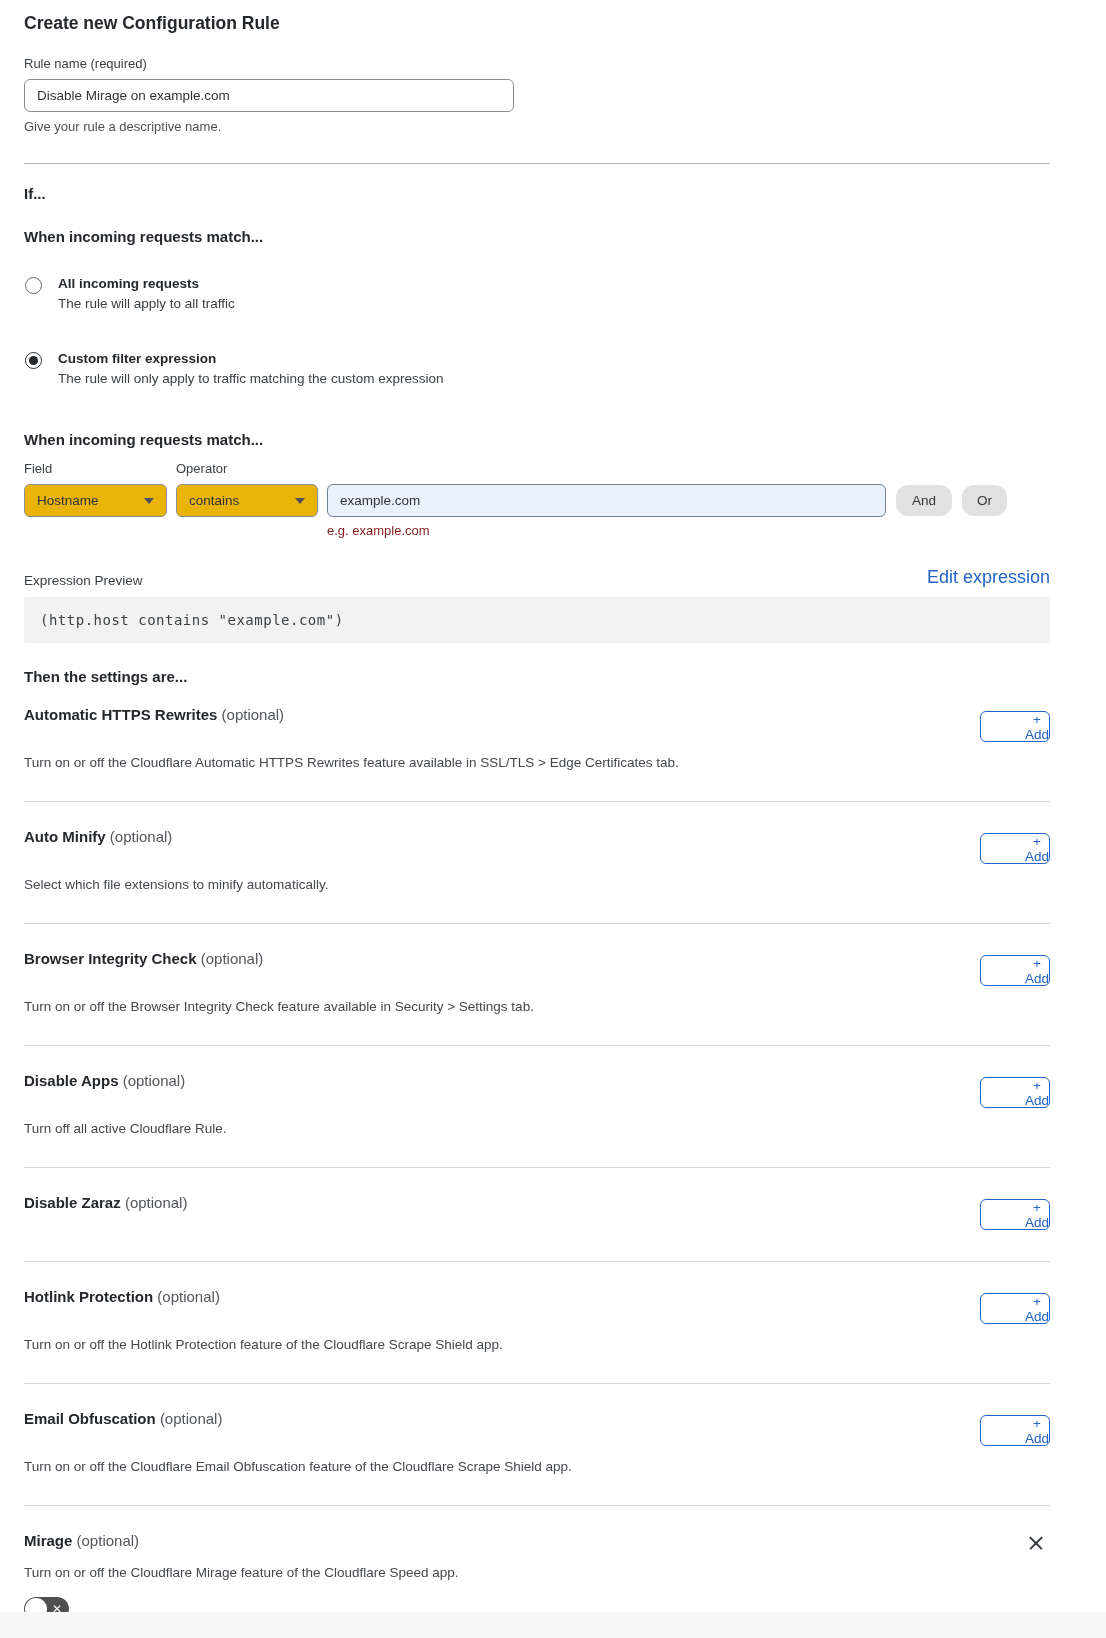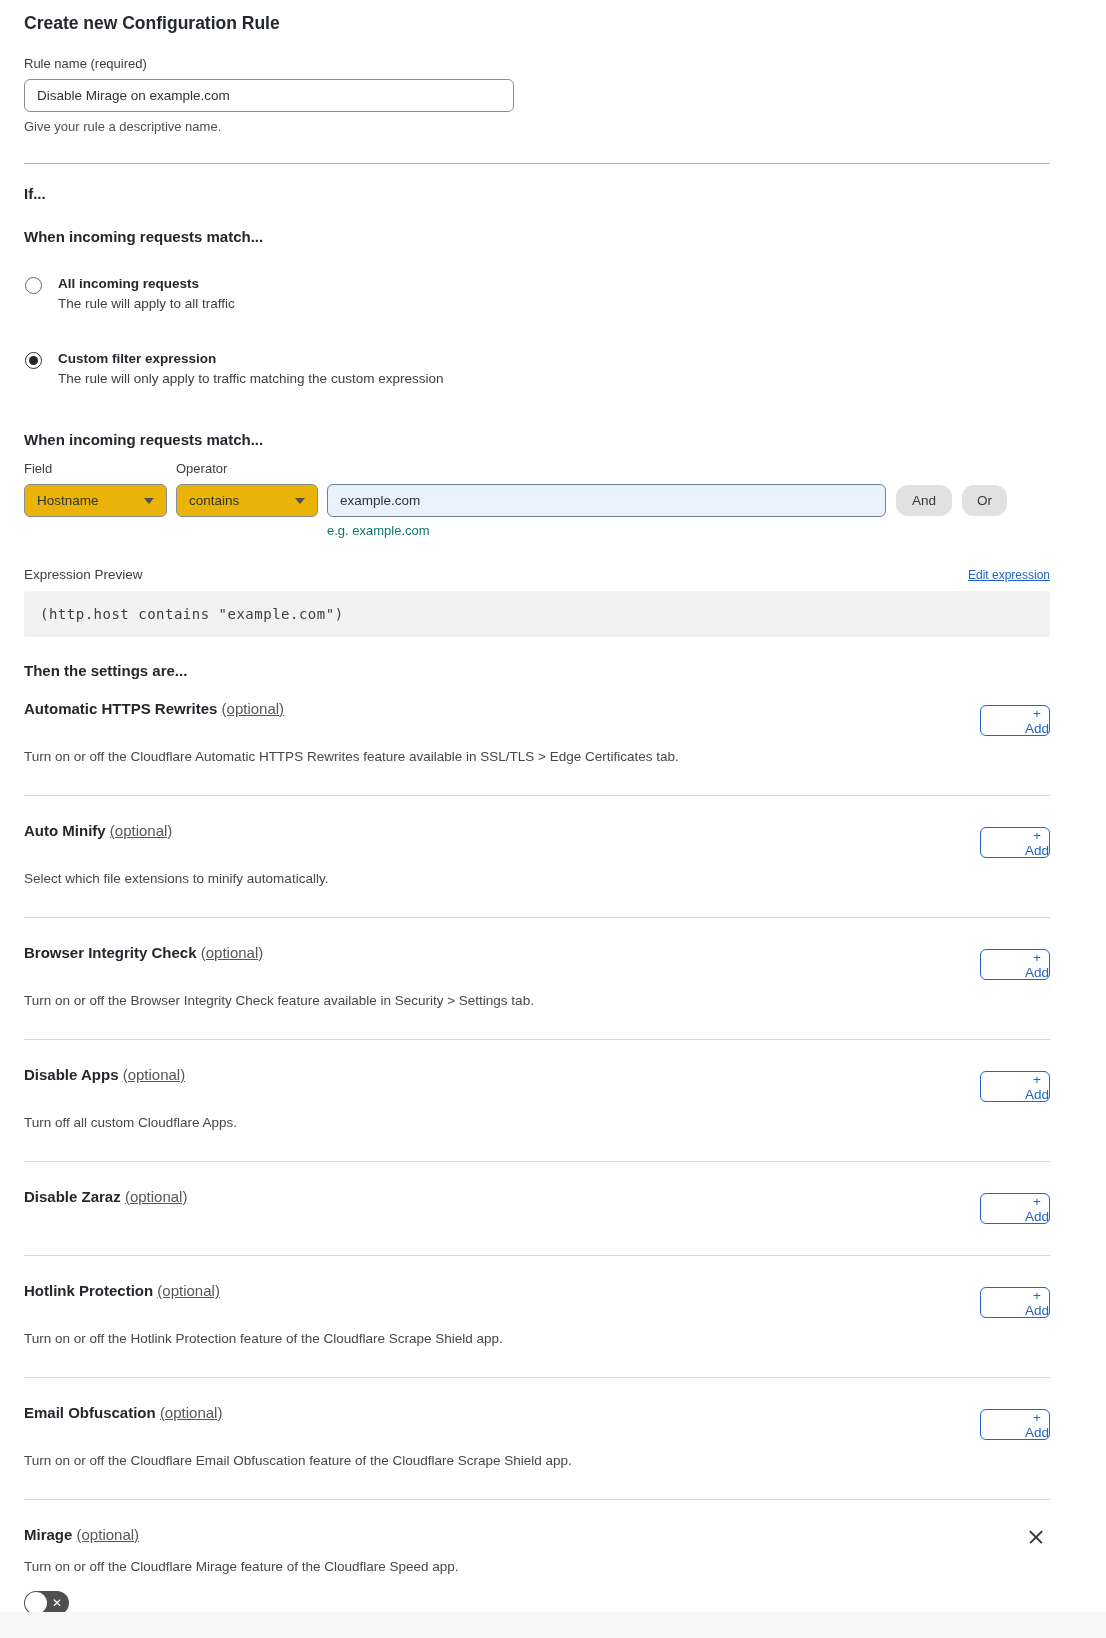--- a/index.html
+++ b/index.html
@@ -76,39 +76,39 @@
     font-family: "Liberation Sans", sans-serif; outline: none;
   }
   .gray-btn {
     height: 31px; border: none; border-radius: 12px;
     background: #e1e1e1; color: #36393a;
     font-size: 13.5px; font-family: "Liberation Sans", sans-serif;
     cursor: pointer; margin-bottom: 1px;
   }
   .btn-and { width: 56px; margin-right: 10px; }
   .btn-or { width: 45px; }
-  .value-helper { margin-top: 6px; margin-left: 303px; font-size: 13px; color: #0f766e; }
+  .value-helper { margin-top: 6px; margin-left: 303px; font-size: 13px; color: #7f1d1d; }
 
   .expr-row { margin-top: 29px; display: flex; justify-content: space-between; align-items: flex-end; }
   .expr-label { font-size: 13.5px; color: #3b4044; }
-  .link { font-size: 12px; color: #2264c6; text-decoration: underline; cursor: pointer; }
+  .link { font-size: 18px; color: #2264c6; cursor: pointer; }
   .expr-box {
     margin-top: 9px; background: #f2f2f2; border-radius: 2px;
     padding: 15px 16px;
     font-family: "DejaVu Sans Mono", "Liberation Mono", monospace;
     font-size: 14px; color: #3b4044; letter-spacing: 0.5px;
   }
 
   .then-head { margin-top: 25px; }
 
   .setting { border-bottom: 1px solid #d5d5d6; padding: 26px 0 31px 0; }
   .setting.first { padding-top: 21px; }
   .setting-top { display: flex; justify-content: space-between; align-items: flex-start; }
   .setting-title { font-size: 15px; font-weight: 700; color: #24282c; }
-  .setting-title .optional { font-weight: 400; color: #53575b; text-decoration: underline; }
+  .setting-title .optional { font-weight: 400; color: #53575b; }
   .setting-desc { margin-top: 13px; font-size: 13.5px; color: #44484c; }
   .add-btn {
     width: 70px; height: 31px; flex: 0 0 auto;
     border: 1px solid #2264c6; border-radius: 6px;
     background: #fff; color: #2264c6;
     font-size: 13.5px; font-family: "Liberation Sans", sans-serif;
     cursor: pointer; margin-top: 5px; padding-left: 44px;
   }
   .setting.mirage { border-bottom: none; }
   .close-x {
@@ -232,21 +232,21 @@
       <button class="add-btn">+ Add</button>
     </div>
     <div class="setting-desc">Turn on or off the Browser Integrity Check feature available in Security &gt; Settings tab.</div>
   </div>
 
   <div class="setting">
     <div class="setting-top">
       <div class="setting-title"><span>Disable Apps</span> <span class="optional">(optional)</span></div>
       <button class="add-btn">+ Add</button>
     </div>
-    <div class="setting-desc">Turn off all custom Cloudflare Apps.</div>
+    <div class="setting-desc">Turn off all active Cloudflare Rule.</div>
   </div>
 
   <div class="setting">
     <div class="setting-top">
       <div class="setting-title"><span>Disable Zaraz</span> <span class="optional">(optional)</span></div>
       <button class="add-btn">+ Add</button>
     </div>
   </div>
 
   <div class="setting">

